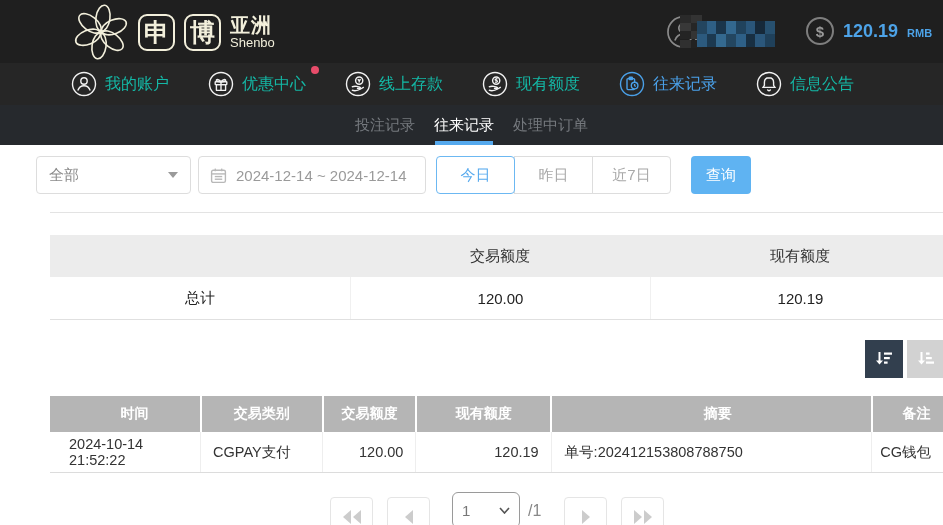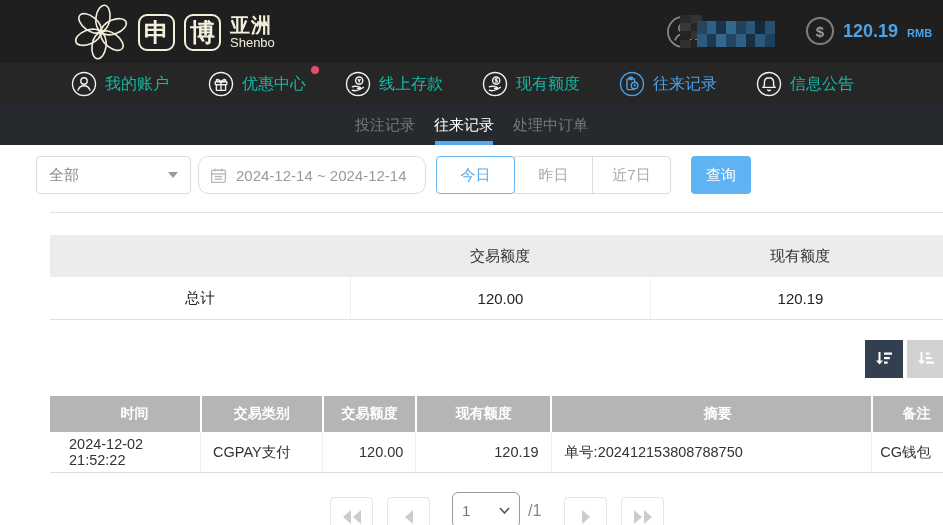--- a/index.html
+++ b/index.html
@@ -48,21 +48,21 @@
   .subnav-tab { color:#75797e; font-size:15px; line-height:40px; position:relative; cursor:pointer; padding:0 2px; }
   .subnav-tab.active { color:#fff; }
   .subnav-tab.active::after { content:""; position:absolute; left:3px; right:3px; bottom:0; height:4px; background:#55a9ee; }
 
   
   .filter-row { position:absolute; top:156px; left:36px; display:flex; align-items:center; }
   .select-box { width:155px; height:38px; border:1px solid #ddd; border-radius:4px; color:#8a8a8a;
     font-size:15px; display:flex; align-items:center; justify-content:space-between; padding:0 12px; background:#fff; }
   .tri-down { width:0; height:0; border-left:5px solid transparent; border-right:5px solid transparent;
     border-top:6px solid #9a9a9a; }
-  .date-box { margin-left:7px; width:228px; height:38px; border:1px solid #ddd; border-radius:10px;
+  .date-box { margin-left:7px; width:228px; height:38px; border:1px solid #ddd; border-radius:4px;
     color:#9a9a9a; font-size:15px; display:flex; align-items:center; gap:9px; padding:0 11px; background:#fff; }
   .date-box svg { stroke:#b8b8b8; fill:none; stroke-width:1.3; flex:none; }
   .quick-group { margin-left:10px; display:flex; }
   .quick-btn { width:79px; height:38px; border:1px solid #ddd; margin-left:-1px; background:#fff;
     color:#a9a9a9; font-size:15px; display:flex; align-items:center; justify-content:center; cursor:pointer; }
   .quick-btn:first-child { margin-left:0; border-radius:4px 0 0 4px; }
   .quick-btn:last-child { border-radius:0 4px 4px 0; }
   .quick-btn.active { border:1px solid #6cb8f2; color:#55a9ee; z-index:1; border-radius:4px; }
   .query-btn { margin-left:20px; width:60px; height:38px; background:#5fb3f2; border:none; border-radius:4px;
     color:#fff; font-size:15px; display:flex; align-items:center; justify-content:center; cursor:pointer; }
@@ -294,21 +294,21 @@
 <div class="records-table">
   <div class="rec-head">
     <div class="c-time" style="justify-content:center">时间</div>
     <div class="c-type" style="justify-content:center;padding-left:0">交易类别</div>
     <div class="c-amt" style="justify-content:center;padding-right:0">交易额度</div>
     <div class="c-bal" style="justify-content:center;padding-right:0">现有额度</div>
     <div class="c-sum" style="justify-content:center;padding-left:12px">摘要</div>
     <div class="c-note" style="justify-content:center;padding-left:0">备注</div>
   </div>
   <div class="rec-row">
-    <div class="c-time">2024-12-02 21:52:22</div>
+    <div class="c-time">2024-10-14 21:52:22</div>
     <div class="c-type">CGPAY支付</div>
     <div class="c-amt">120.00</div>
     <div class="c-bal">120.19</div>
     <div class="c-sum">单号:202412153808788750</div>
     <div class="c-note">CG钱包</div>
   </div>
 </div>
 
 <div class="pagination">
   <div class="page-btn">

